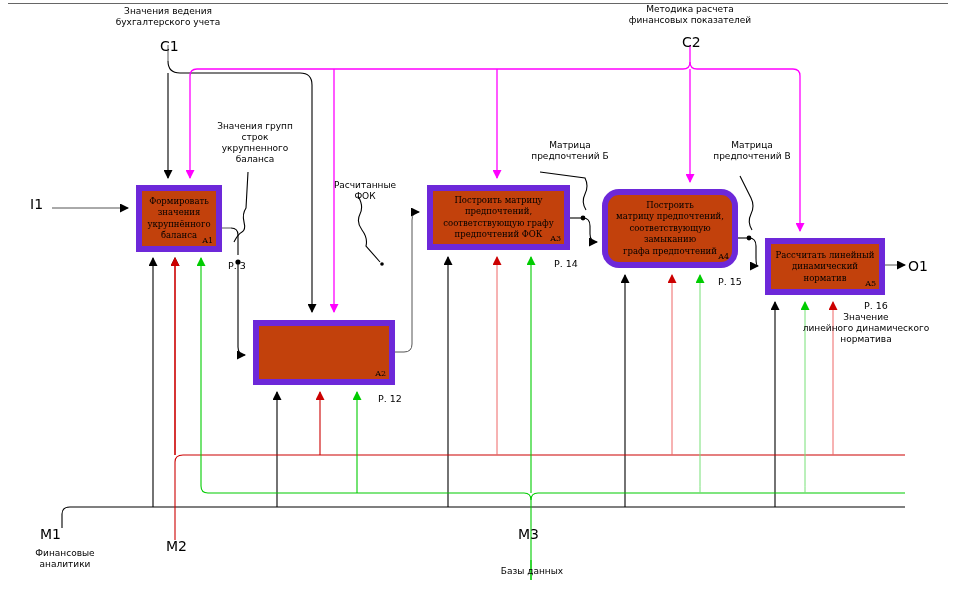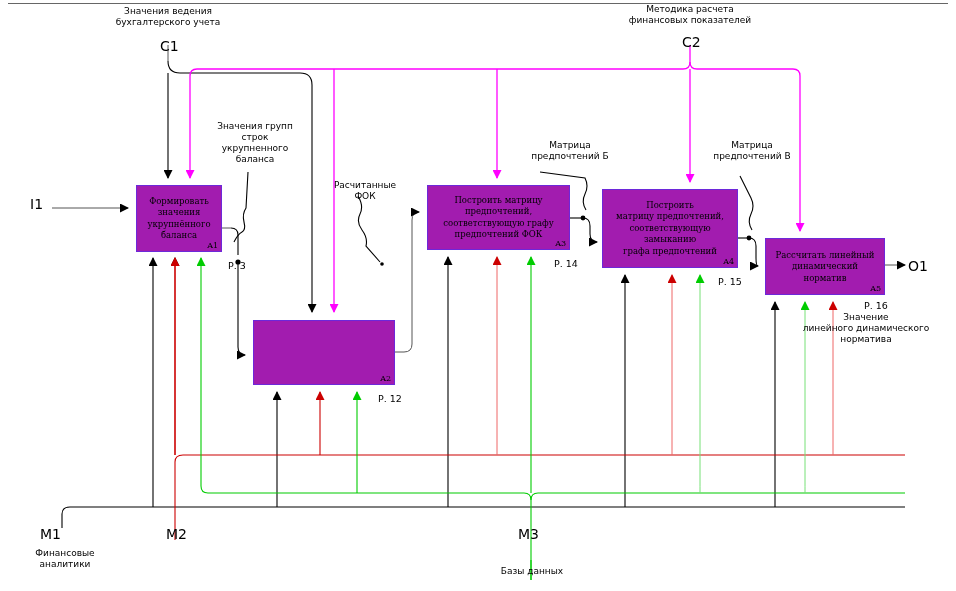--- a/index.html
+++ b/index.html
@@ -5,21 +5,21 @@
 <style>
   html,body{margin:0;padding:0;background:#ffffff;}
   body{
     font-family:"DejaVu Sans", sans-serif;
     width:956px;height:591px;position:relative;overflow:hidden;
   }
   #stage{position:absolute;left:0;top:0;width:956px;height:591px;}
   svg#wires{position:absolute;left:0;top:0;width:956px;height:591px;}
 
   .box{
-    position:absolute;border:1px solid #6d28d9;background:#a21caf;
+    position:absolute;border:6px solid #6d28d9;background:#c2410c;
     box-sizing:border-box;
   }
   .box .title{
     position:absolute;left:0;right:0;top:50%;transform:translateY(-50%);
     text-align:center;font-family:"DejaVu Serif", serif;
     font-size:8.5px;line-height:11.5px;color:#000;padding:0 3px;
     white-space:pre-line;
   }
   .box .code{
     position:absolute;right:3px;bottom:1px;
@@ -174,21 +174,21 @@
 
   <div class="box" style="left:427px;top:185px;width:143px;height:65px;">
     <div class="title">Построить матрицу
 предпочтений,
 соответствующую графу
 предпочтений ФОК</div>
     <div class="code">A3</div>
   </div>
   <div class="ref" style="left:554px;top:258px;">Р. 14</div>
 
-  <div class="box" style="left:602px;top:189px;width:136px;height:79px;">
+  <div class="box" style="left:602px;top:189px;width:136px;height:79px;border-radius:17px;">
     <div class="title">Построить
 матрицу предпочтений,
 соответствующую
 замыканию
 графа предпочтений</div>
     <div class="code">A4</div>
   </div>
   <div class="ref" style="left:718px;top:276px;">Р. 15</div>
 
   <div class="box" style="left:765px;top:238px;width:120px;height:57px;padding-left:44px;">
@@ -225,18 +225,18 @@
   <div class="lbl" style="left:512px;top:140px;width:116px;">Матрица
 предпочтений Б</div>
 
   <div class="lbl" style="left:694px;top:140px;width:116px;">Матрица
 предпочтений В</div>
 
   <div class="port" style="left:40px;top:526px;">M1</div>
   <div class="lbl" style="left:10px;top:548px;width:110px;">Финансовые
 аналитики</div>
 
-  <div class="port" style="left:166px;top:526px;">M2</div>
+  <div class="port" style="left:166px;top:538px;">M2</div>
 
   <div class="port" style="left:518px;top:526px;">M3</div>
   <div class="lbl" style="left:470px;top:566px;width:124px;">Базы данных</div>
 
 </div>
 
 </body></html>

